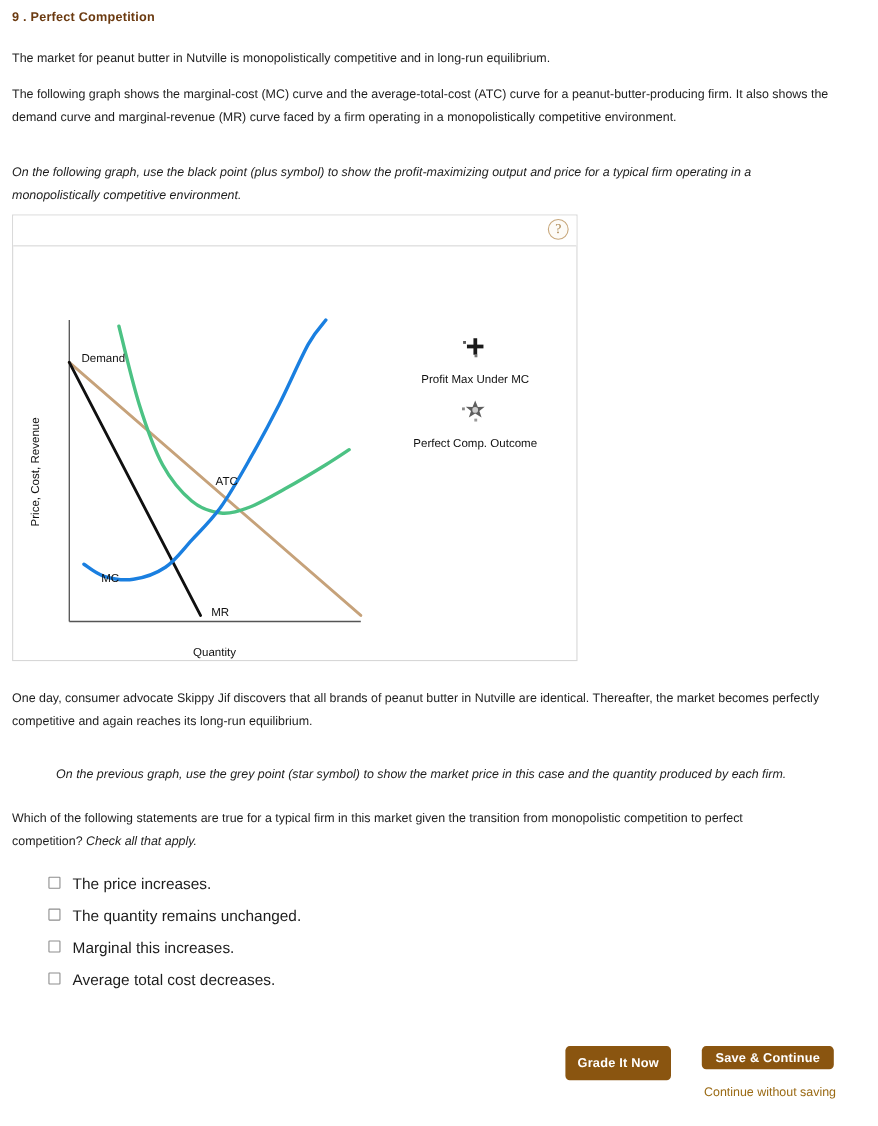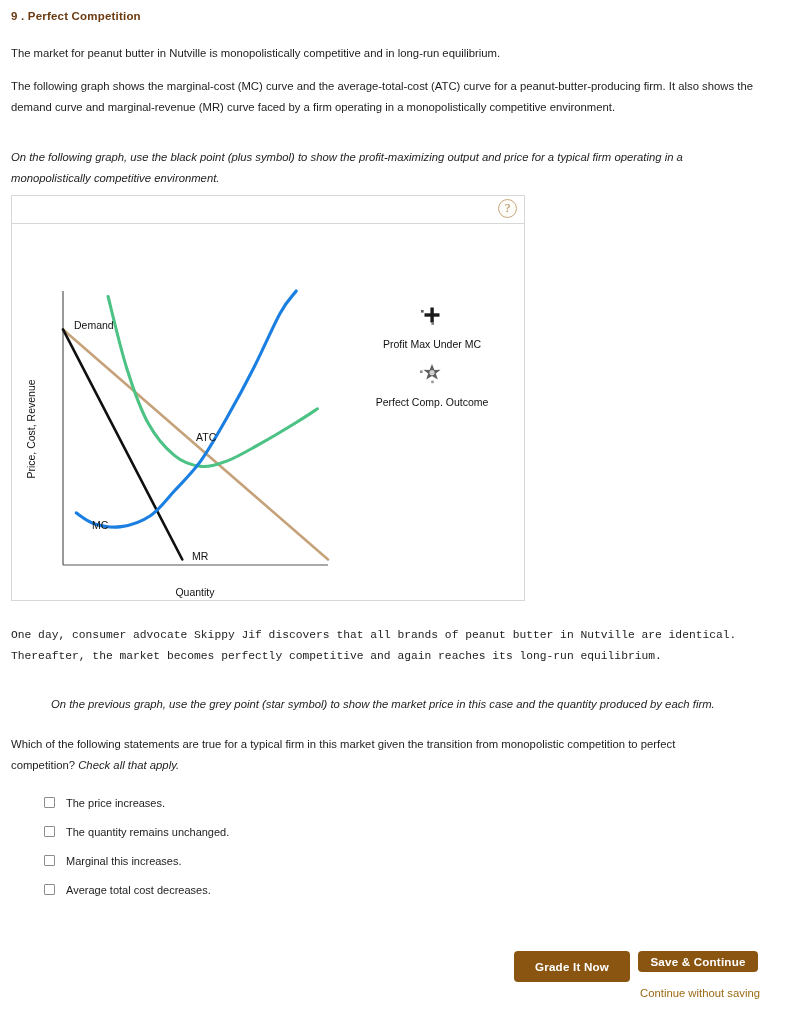--- a/index.html
+++ b/index.html
@@ -44,21 +44,21 @@
     width: 760px;
   }
   .para.italic {
     font-style: italic;
   }
   .inline-italic { font-style: italic; }
 
   #p-intro   { top: 43px; }
   #p-graph   { top: 76px; }
   #p-instr1  { top: 147px; width: 720px; }
-  #p-oneday  { top: 625px; width: 755px; font-family: Liberation Mono, monospace; }
+  #p-oneday  { top: 625px; width: 755px; }
   #p-instr2  { top: 694px; width: 760px; margin-left: 40px; }
   #p-which   { top: 734px; width: 710px; }
 
   
   .chart-panel {
     position: absolute;
     left: 11px;
     top: 195px;
     width: 514px;
     height: 406px;
@@ -118,21 +118,21 @@
     height: 11px;
     border: 1px solid #8d8d8d;
     background: #fff;
     border-radius: 1px;
     margin-right: 11px;
     flex: 0 0 auto;
     cursor: pointer;
     box-sizing: border-box;
   }
   .opt-label {
-    font-size: 11px;
+    font-size: 14px;
     color: #1d1d1d;
     cursor: pointer;
   }
 
   
   .btn {
     position: absolute;
     background: #8a5510;
     color: #ffffff;
     font-size: 11.6px;
@@ -140,21 +140,21 @@
     border: none;
     border-radius: 4px;
     cursor: pointer;
     font-family: "Liberation Sans", sans-serif;
     text-align: center;
     letter-spacing: 0.2px;
   }
   #btn-grade {
     left: 514px;
     top: 951px;
-    width: 116px;
+    width: 96px;
     height: 31px;
   }
   #btn-save {
     left: 638px;
     top: 951px;
     width: 120px;
     height: 21px;
   }
   #link-continue {
     position: absolute;

